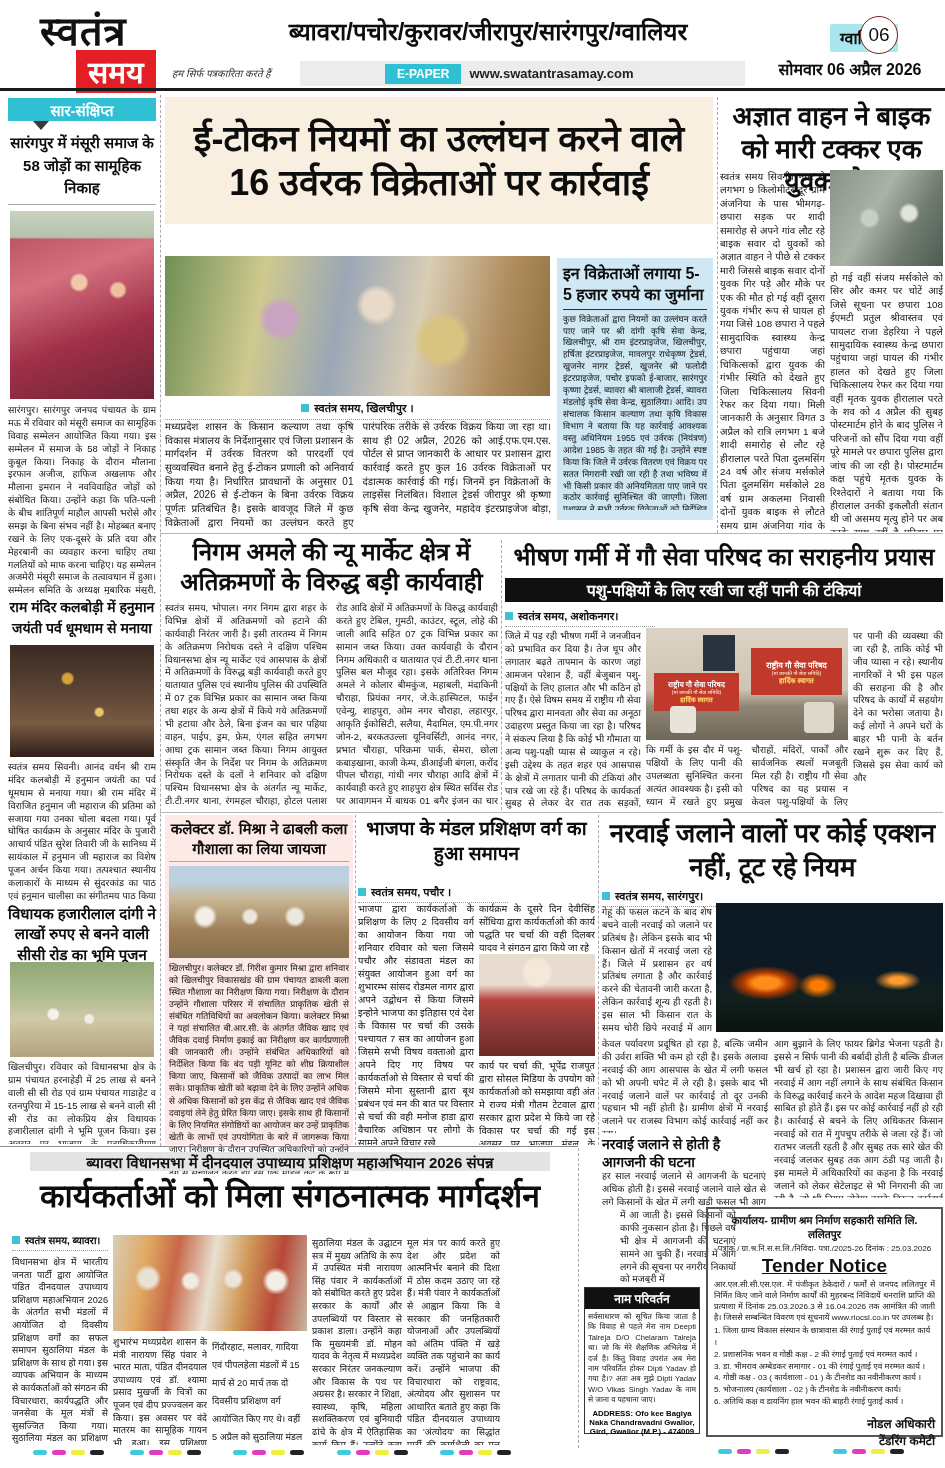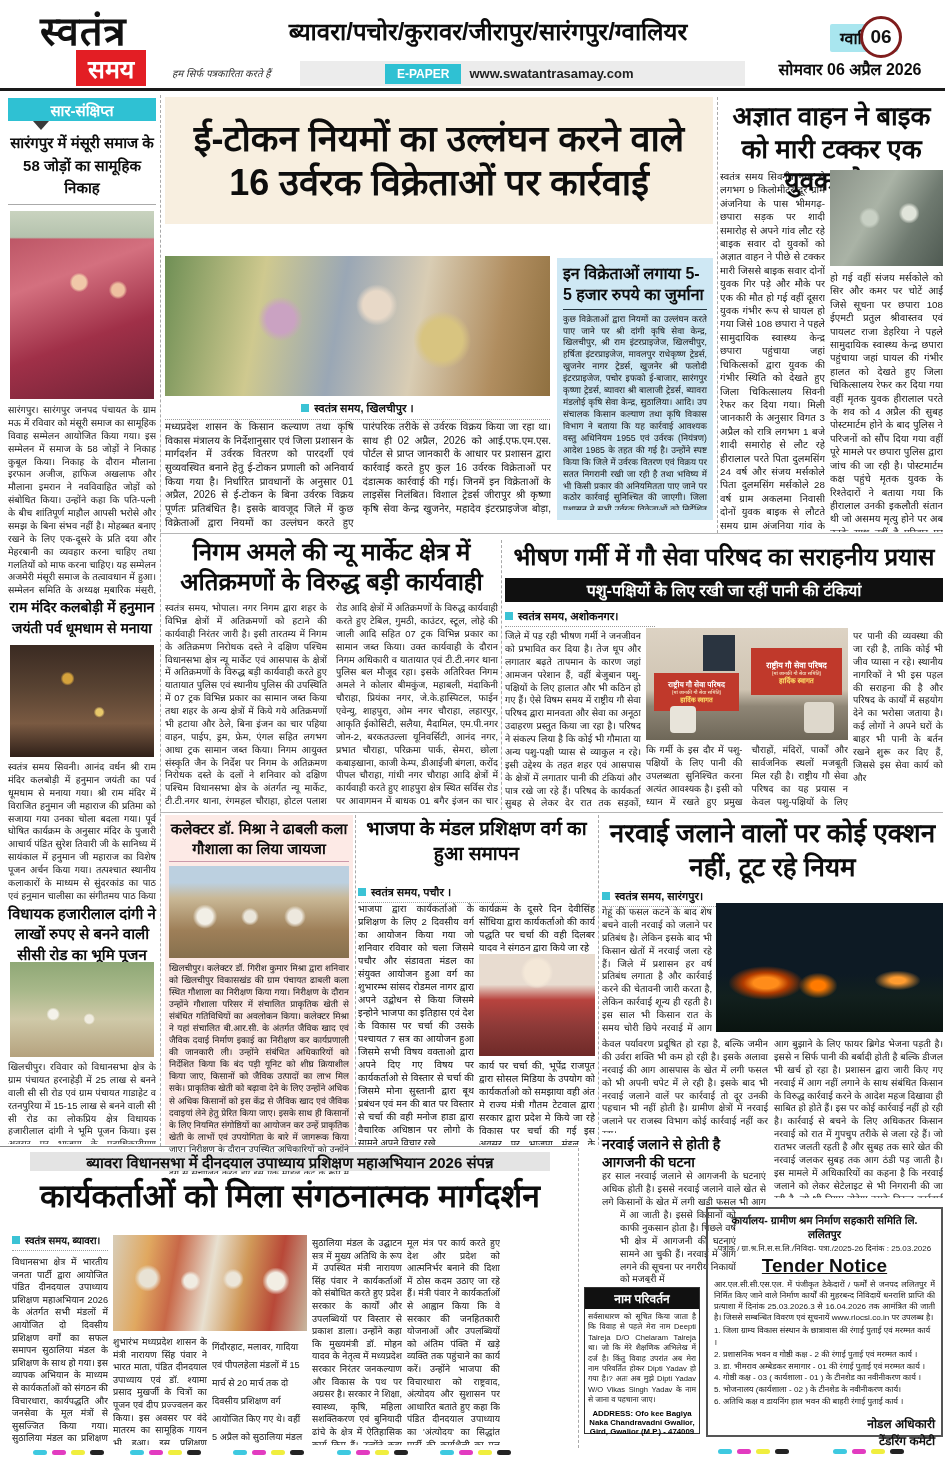--- a/index.html
+++ b/index.html
@@ -17,29 +17,29 @@
   .dotrule{border-bottom:1px dotted #999;}
   .marks{position:absolute;display:flex;gap:5px;}
   .marks i{display:block;width:14px;height:4.5px;border-radius:2.5px;}
 </style>
 </head>
 <body>
 
 <div class="page">
 
   <div class="abs" style="left:40px;top:2px;font-size:40px;font-weight:900;color:#111;letter-spacing:1px;">स्वतंत्र</div>
-  <div class="abs" style="left:76px;top:50px;background:#e31e24;color:#fff;font-size:25px;font-weight:900;padding:1px 12px;">समय</div>
+  <div class="abs" style="left:76px;top:50px;background:#e31e24;color:#fff;font-size:30px;font-weight:900;padding:1px 12px;">समय</div>
   <div class="abs" style="left:172px;top:66px;font-size:10px;font-style:italic;color:#333;width:120px;">हम सिर्फ पत्रकारिता करते हैं</div>
   <div class="abs" style="left:262px;top:14px;width:452px;text-align:center;font-size:24px;font-weight:900;color:#0d0d0d;">ब्यावरा/पचोर/कुरावर/जीरापुर/सारंगपुर/ग्वालियर</div>
   <div class="abs" style="left:300px;top:61px;width:445px;height:25px;background:#ececec;display:flex;align-items:center;">
     <span style="background:#2fc1d3;color:#fff;font-weight:bold;font-size:12px;padding:3px 12px;margin-left:85px;">E-PAPER</span>
     <span style="font-size:13px;font-weight:bold;color:#222;margin-left:8px;">www.swatantrasamay.com</span>
   </div>
   <div class="abs" style="left:830px;top:24px;background:#a9e6ef;color:#0d0d0d;font-size:16px;font-weight:900;padding:3px 10px;border-radius:2px;">ग्वालियर</div>
-  <div class="abs" style="left:860px;top:16px;width:36px;height:36px;border-radius:50%;background:#fff;border:3px solid #7f1d1d;display:flex;align-items:center;justify-content:center;font-size:19px;font-weight:700;color:#111;">06</div>
+  <div class="abs" style="left:860px;top:16px;width:36px;height:36px;border-radius:50%;background:#fff;border:1px solid #7f1d1d;display:flex;align-items:center;justify-content:center;font-size:19px;font-weight:400;color:#111;">06</div>
   <div class="abs" style="left:770px;top:58px;width:160px;text-align:center;font-size:16px;font-weight:900;color:#0d0d0d;">सोमवार 06 अप्रैल 2026</div>
   <div class="abs" style="left:0;top:88px;width:945px;height:3px;background:#1a1a1a;"></div>
 
   <div class="abs" style="left:8px;top:98px;width:148px;height:23px;background:#2fc1d3;color:#fff;font-size:15px;font-weight:bold;display:flex;align-items:center;justify-content:center;">सार-संक्षिप्त</div>
   <div class="abs" style="left:33px;top:121px;width:0;height:0;border-left:8px solid transparent;border-right:8px solid transparent;border-top:9px solid #3a3a3a;"></div>
 
   <div class="abs hl" style="left:8px;top:132px;width:148px;font-size:15px;text-align:center;line-height:1.5;border-bottom:1px solid #aaa;padding-bottom:4px;">सारंगपुर में मंसूरी समाज के 58 जोड़ों का सामूहिक निकाह</div>
   <div class="ph" style="left:10px;top:211px;width:144px;height:188px;background:linear-gradient(180deg,#c9d3bf 0%,#b4c2ad 14%,rgba(0,0,0,0) 15%),radial-gradient(circle at 48% 38%,#f0c8a8 0 5%,rgba(0,0,0,0) 7%),radial-gradient(circle at 75% 42%,#eec0a0 0 4%,rgba(0,0,0,0) 6%),linear-gradient(160deg,#b24a5a 0%,#d4707f 35%,#a03048 65%,#6f2336 100%);"></div>
   <div class="abs bt" style="left:8px;top:404px;width:148px;height:190px;">सारंगपुर। सारंगपुर जनपद पंचायत के ग्राम मऊ में रविवार को मंसूरी समाज का सामूहिक विवाह सम्मेलन आयोजित किया गया। इस सम्मेलन में समाज के 58 जोड़ों ने निकाह कुबूल किया। निकाह के दौरान मौलाना इरफान अजीज, हाफिज अखलाफ और मौलाना इमरान ने नवविवाहित जोड़ों को संबोधित किया। उन्होंने कहा कि पति-पत्नी के बीच शांतिपूर्ण माहौल आपसी भरोसे और समझ के बिना संभव नहीं है। मोहब्बत बनाए रखने के लिए एक-दूसरे के प्रति दया और मेहरबानी का व्यवहार करना चाहिए तथा गलतियों को माफ करना चाहिए। यह सम्मेलन अजमेरी मंसूरी समाज के तत्वावधान में हुआ। सम्मेलन समिति के अध्यक्ष मुबारिक मंसूरी, फिरोज मंसूरी ठेकेदार और मऊ सरपंच रईस मंसूरी ने बताया कि समाज अनावश्यक खर्चों को कम करने और आपसी तालमेल व भाईचारा बढ़ाने के उद्देश्य से हर साल ऐसे आयोजन करता है। समिति के अनुसार, सभी 58 जोड़ों का निकाह इस्लामिक रीति-रिवाजों के अनुसार संपन्न हुआ। इस समारोह में 5 जिलों से करीब 15 हजार से अधिक समाजजन शामिल हुए। कार्यक्रम का संचालन शरीफ मंसूरी ने किया। इस अवसर पर सम्मेलन के लिए स्थान उपलब्ध कराने वाले पूर्व सरपंच फतेह सिंह राजपूत और तेज सिंह राजपूत का आभार व्यक्त किया गया।</div>
 

